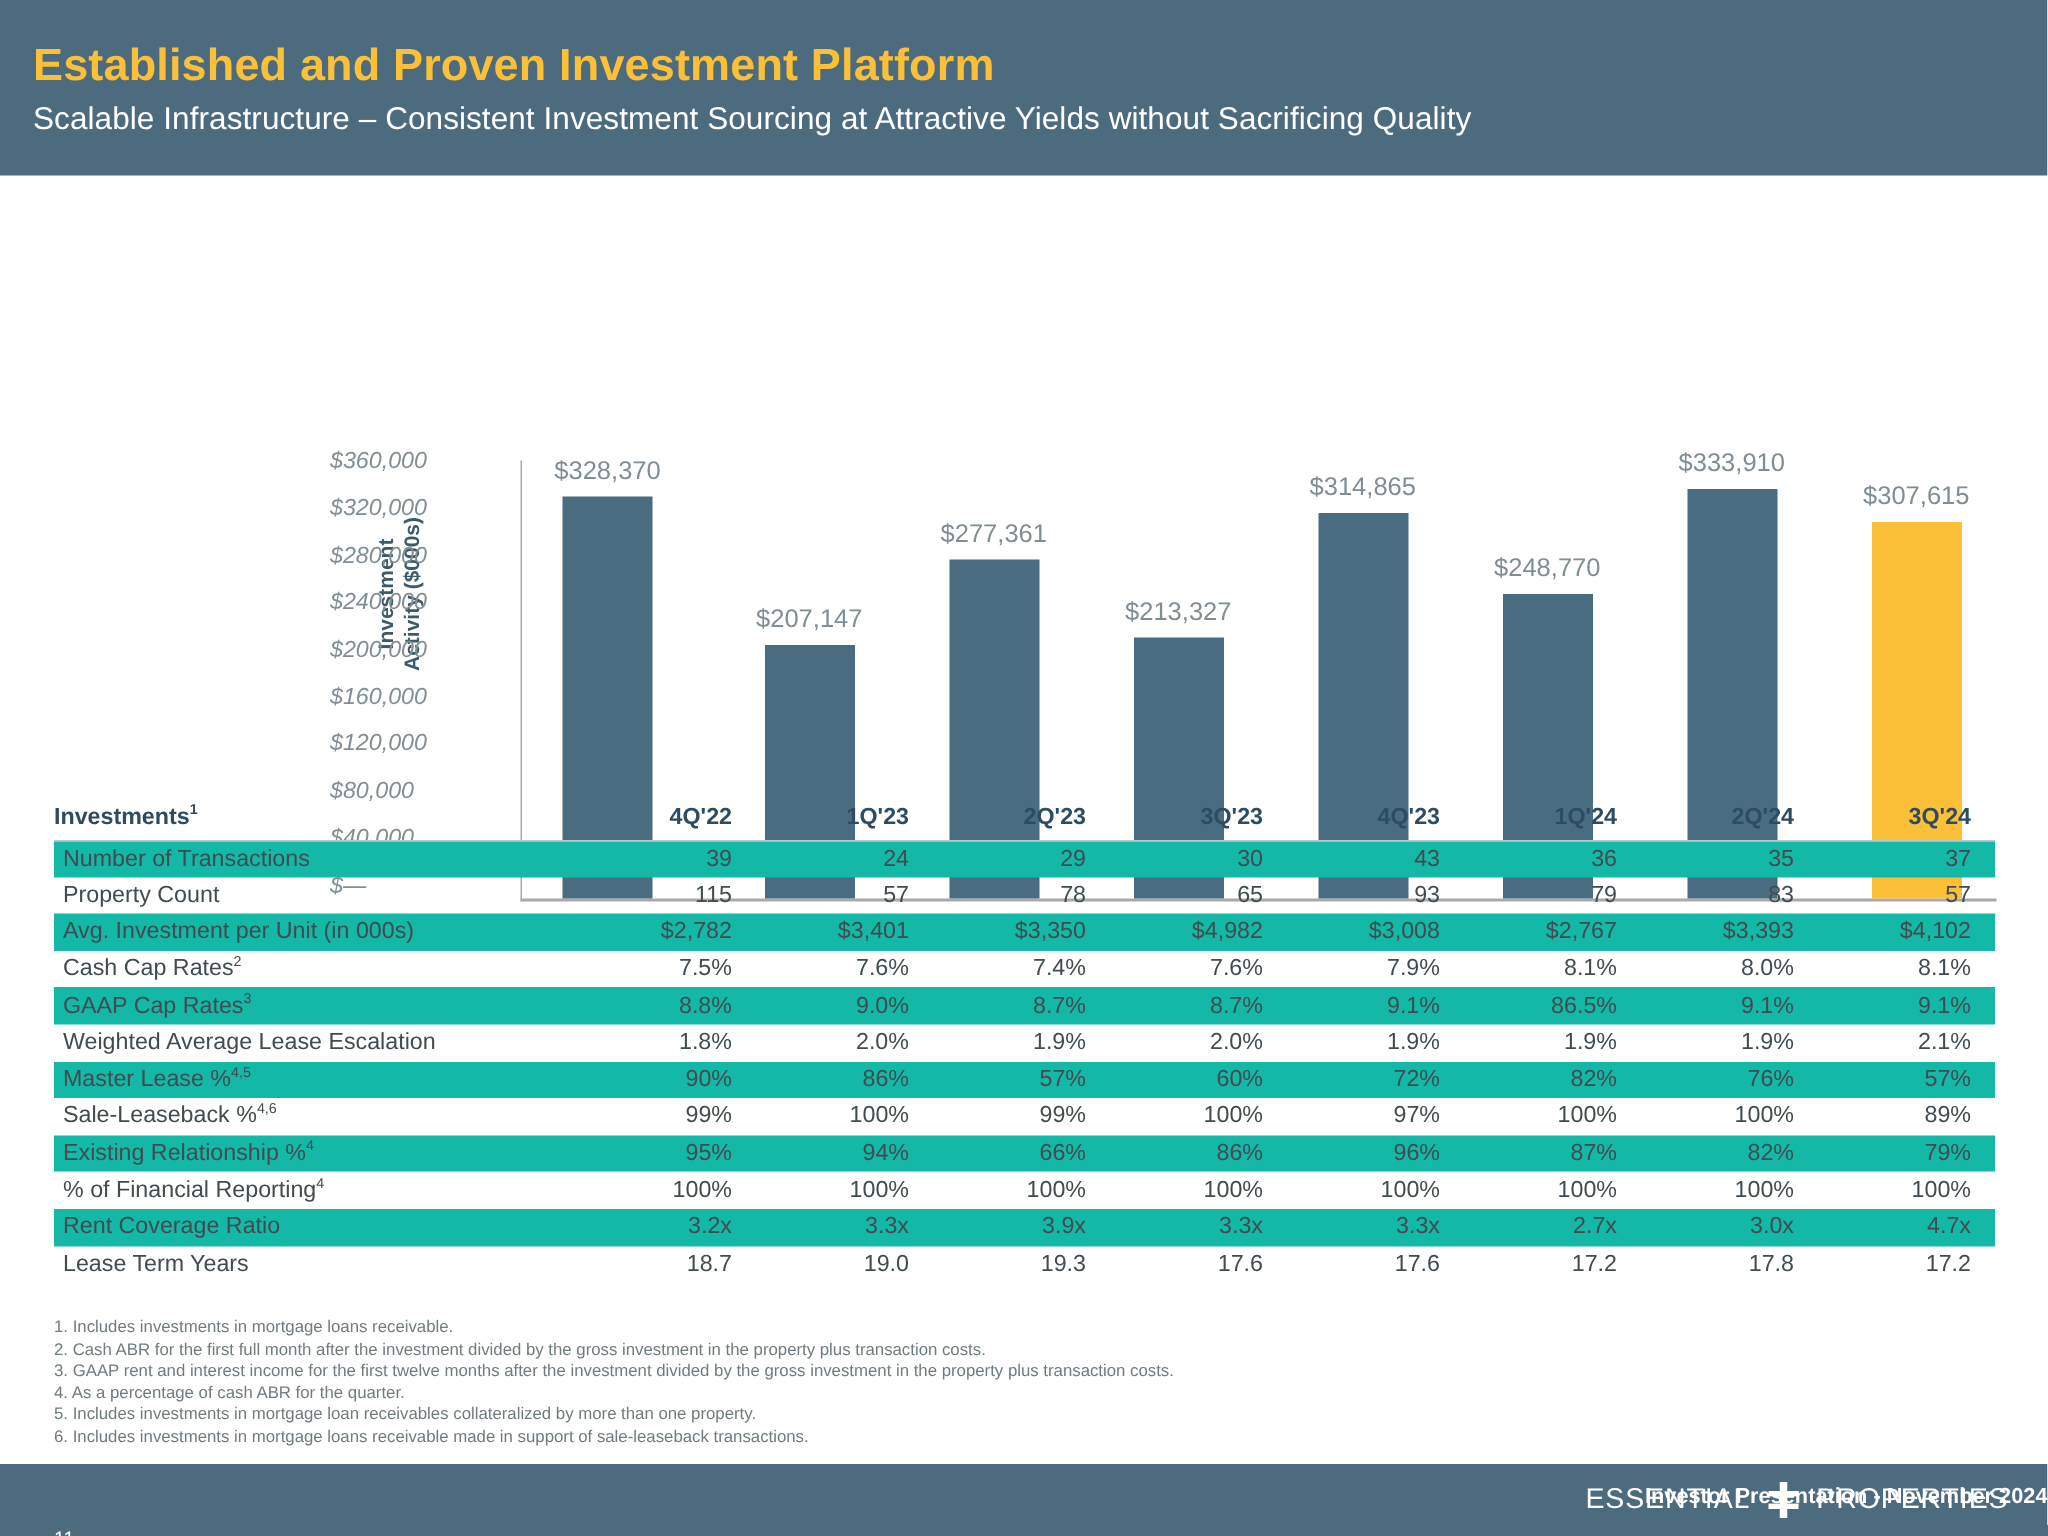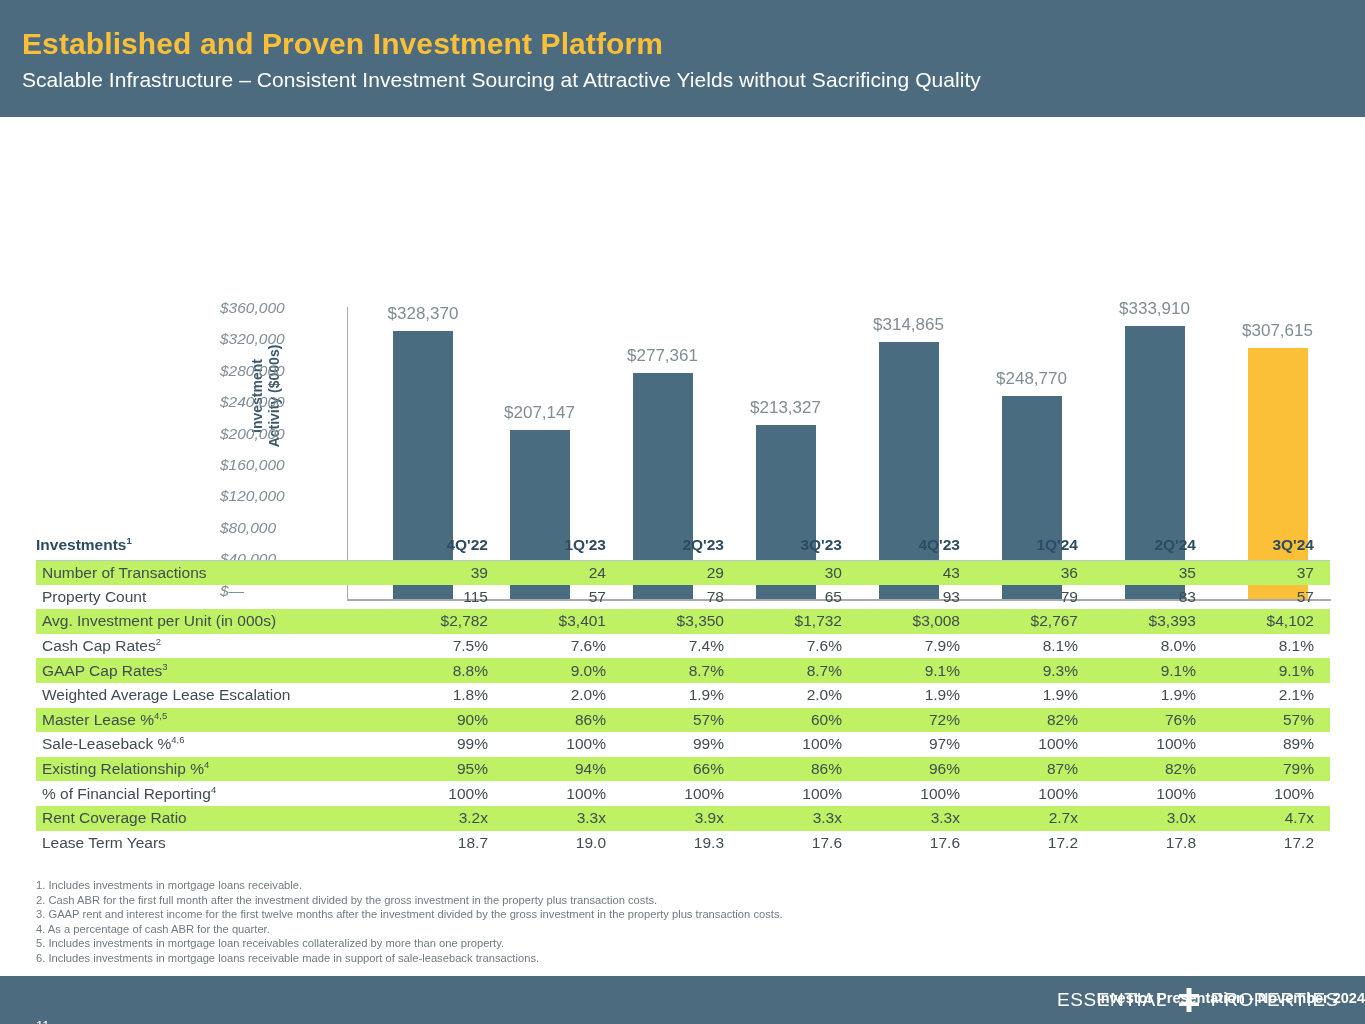--- a/index.html
+++ b/index.html
@@ -65,21 +65,21 @@
     height: 30px; vertical-align: bottom; padding-bottom: 6px;
     color: #2d4c61; font-size: 15.5px; font-weight: bold;
     border-bottom: 1.5px solid #b9c9cf;
     margin-left: 21px;
   }
   thead th.lbl { text-align: left; }
   thead th.num { text-align: right; padding-right: 16px; }
   tbody td { height: 24.6px; font-size: 15.5px; color: #404c52; }
   tbody td.lbl { text-align: left; padding-left: 6px; }
   tbody td.num { text-align: right; padding-right: 16px; }
-  tbody tr.tint td { background: #bef264; }
+  tbody tr.tint td { background: #14b8a6; }
   sup { font-size: 9.5px; vertical-align: super; line-height: 0; }
 
   
   .footnotes { position: absolute; left: 36px; top: 878px; width: 1100px; }
   .footnote { color: #6f7b81; font-size: 11.2px; line-height: 14.6px; }
 
   
   .footer {
     position: absolute; left: 0; bottom: 0; width: 1365px; height: 48px;
     background: #4c6b7f;
@@ -122,21 +122,21 @@
         <div class="y-label">$200,000</div>
         <div class="y-label">$160,000</div>
         <div class="y-label">$120,000</div>
         <div class="y-label">$80,000</div>
         <div class="y-label">$40,000</div>
         <div class="y-label">$—</div>
       </div>
     <div class="plot" id="plot">
       <div class="axis-v"></div>
       <div class="axis-h"></div>
-    <div class="bar-slot" style="left: 46px;">
+    <div class="bar-slot" style="left: 28px;">
           <div class="bar-label">$328,370</div>
           <div class="bar" style="height: 268.169px; background: rgb(74, 108, 128);"></div>
         </div>
         <div class="bar-slot" style="left: 162.5px;">
           <div class="bar-label">$207,147</div>
           <div class="bar" style="height: 169.17px; background: rgb(74, 108, 128);"></div>
         </div>
         <div class="bar-slot" style="left: 285.5px;">
           <div class="bar-label">$277,361</div>
           <div class="bar" style="height: 226.511px; background: rgb(74, 108, 128);"></div>
@@ -204,21 +204,21 @@
             <td class="num">93</td>
             <td class="num">79</td>
             <td class="num">83</td>
             <td class="num">57</td>
           </tr>
           <tr class="tint">
             <td class="lbl">Avg. Investment per Unit (in 000s)</td>
             <td class="num">$2,782</td>
             <td class="num">$3,401</td>
             <td class="num">$3,350</td>
-            <td class="num">$1,732</td>
+            <td class="num">$4,982</td>
             <td class="num">$3,008</td>
             <td class="num">$2,767</td>
             <td class="num">$3,393</td>
             <td class="num">$4,102</td>
           </tr>
           <tr>
             <td class="lbl">Cash Cap Rates<sup>2</sup></td>
             <td class="num">7.5%</td>
             <td class="num">7.6%</td>
             <td class="num">7.4%</td>
@@ -228,21 +228,21 @@
             <td class="num">8.0%</td>
             <td class="num">8.1%</td>
           </tr>
           <tr class="tint">
             <td class="lbl">GAAP Cap Rates<sup>3</sup></td>
             <td class="num">8.8%</td>
             <td class="num">9.0%</td>
             <td class="num">8.7%</td>
             <td class="num">8.7%</td>
             <td class="num">9.1%</td>
-            <td class="num">9.3%</td>
+            <td class="num">86.5%</td>
             <td class="num">9.1%</td>
             <td class="num">9.1%</td>
           </tr>
           <tr>
             <td class="lbl">Weighted Average Lease Escalation</td>
             <td class="num">1.8%</td>
             <td class="num">2.0%</td>
             <td class="num">1.9%</td>
             <td class="num">2.0%</td>
             <td class="num">1.9%</td>

